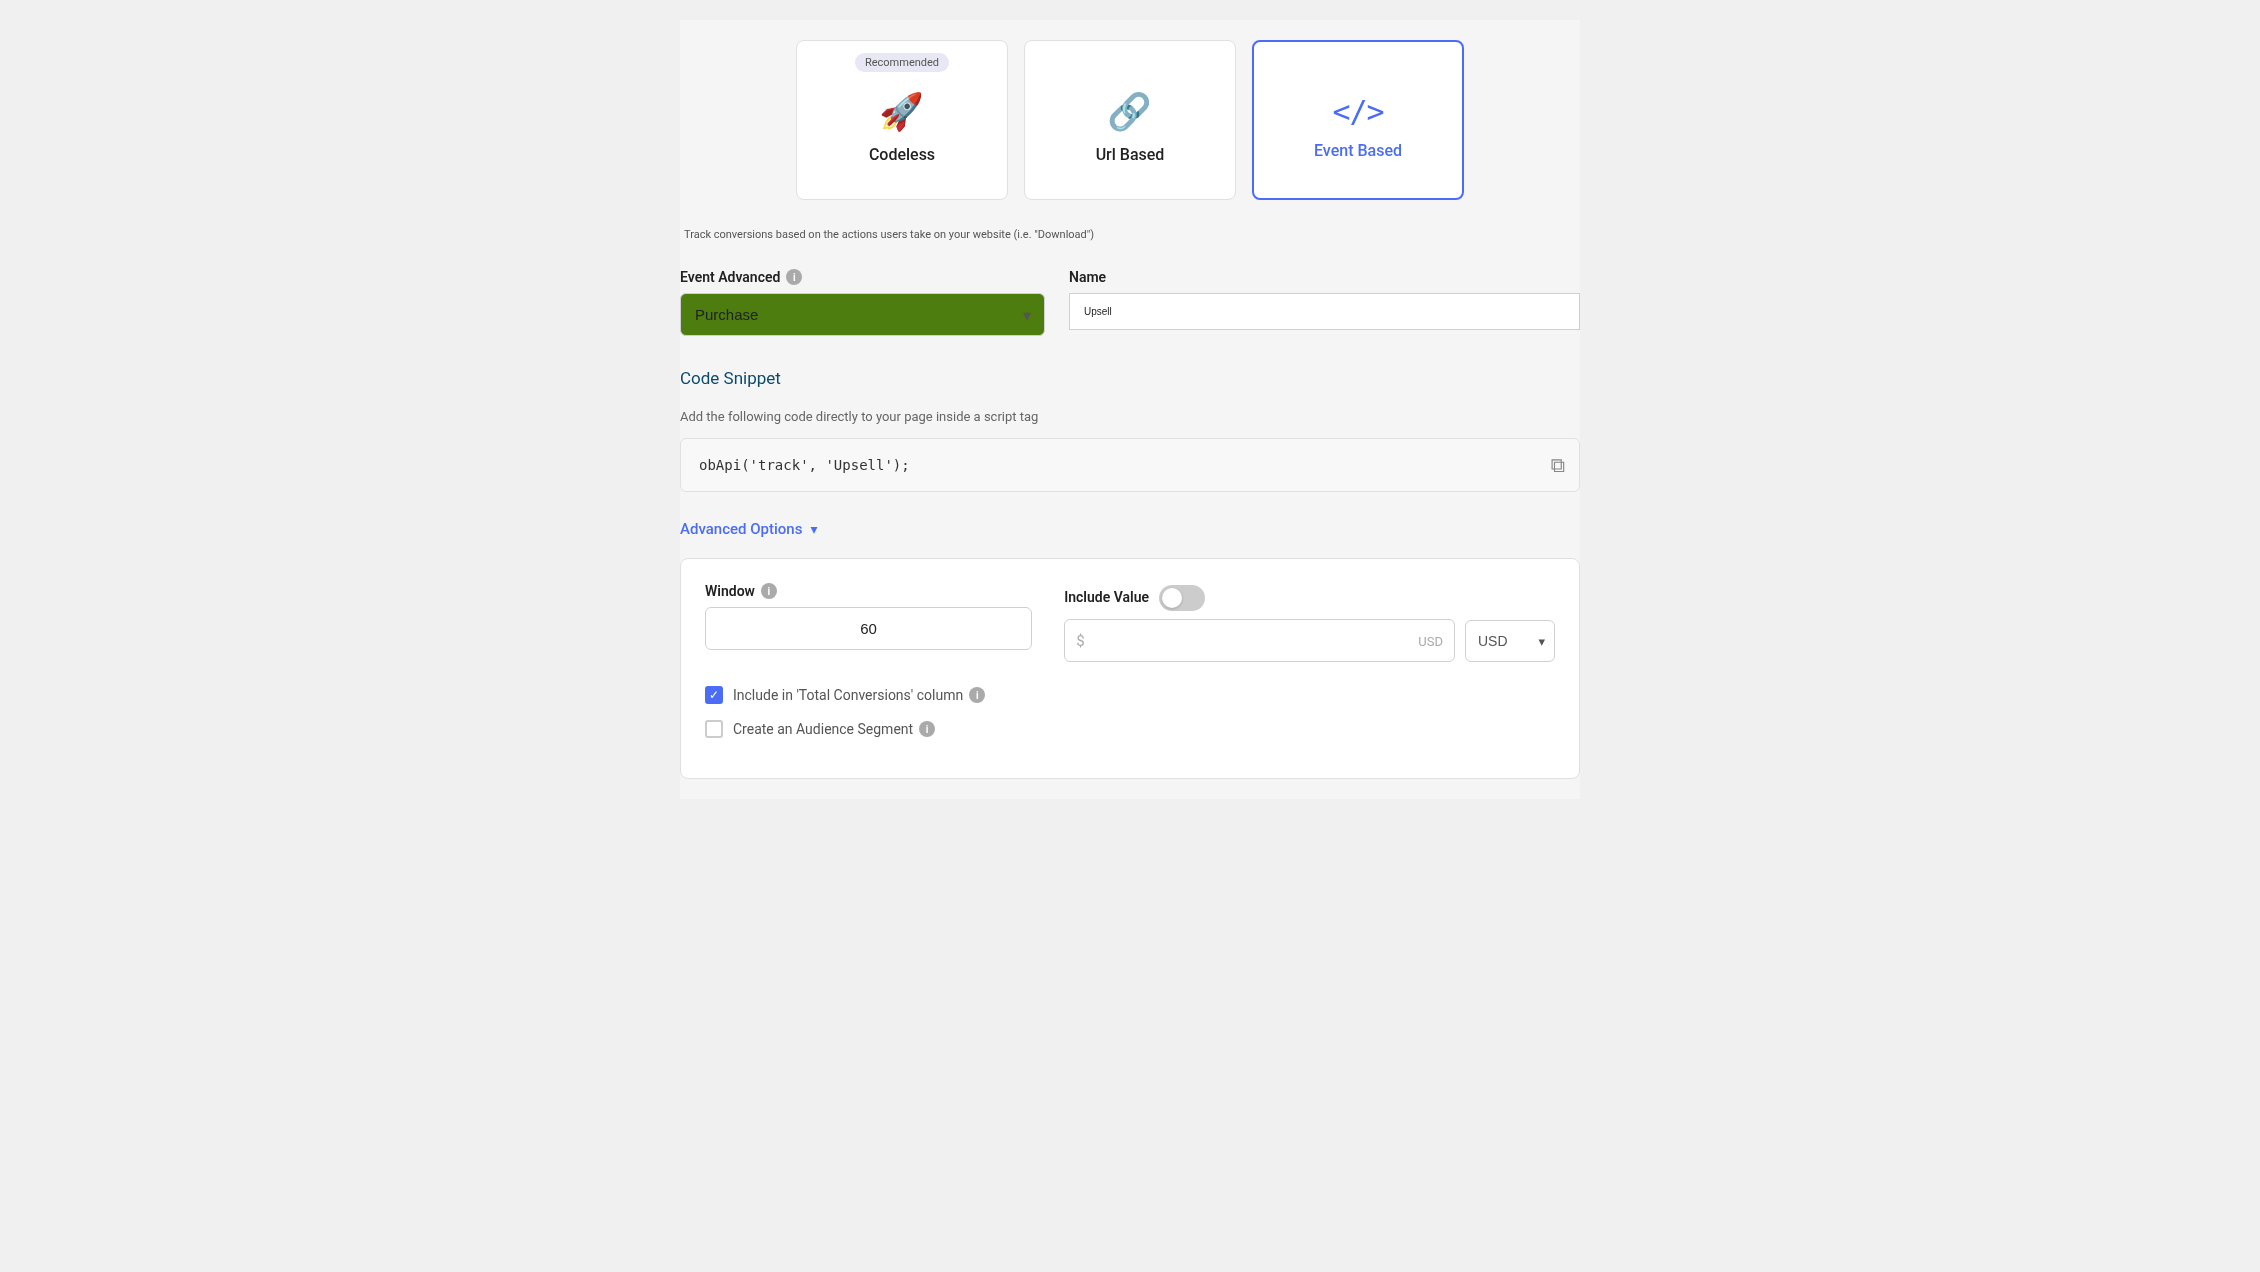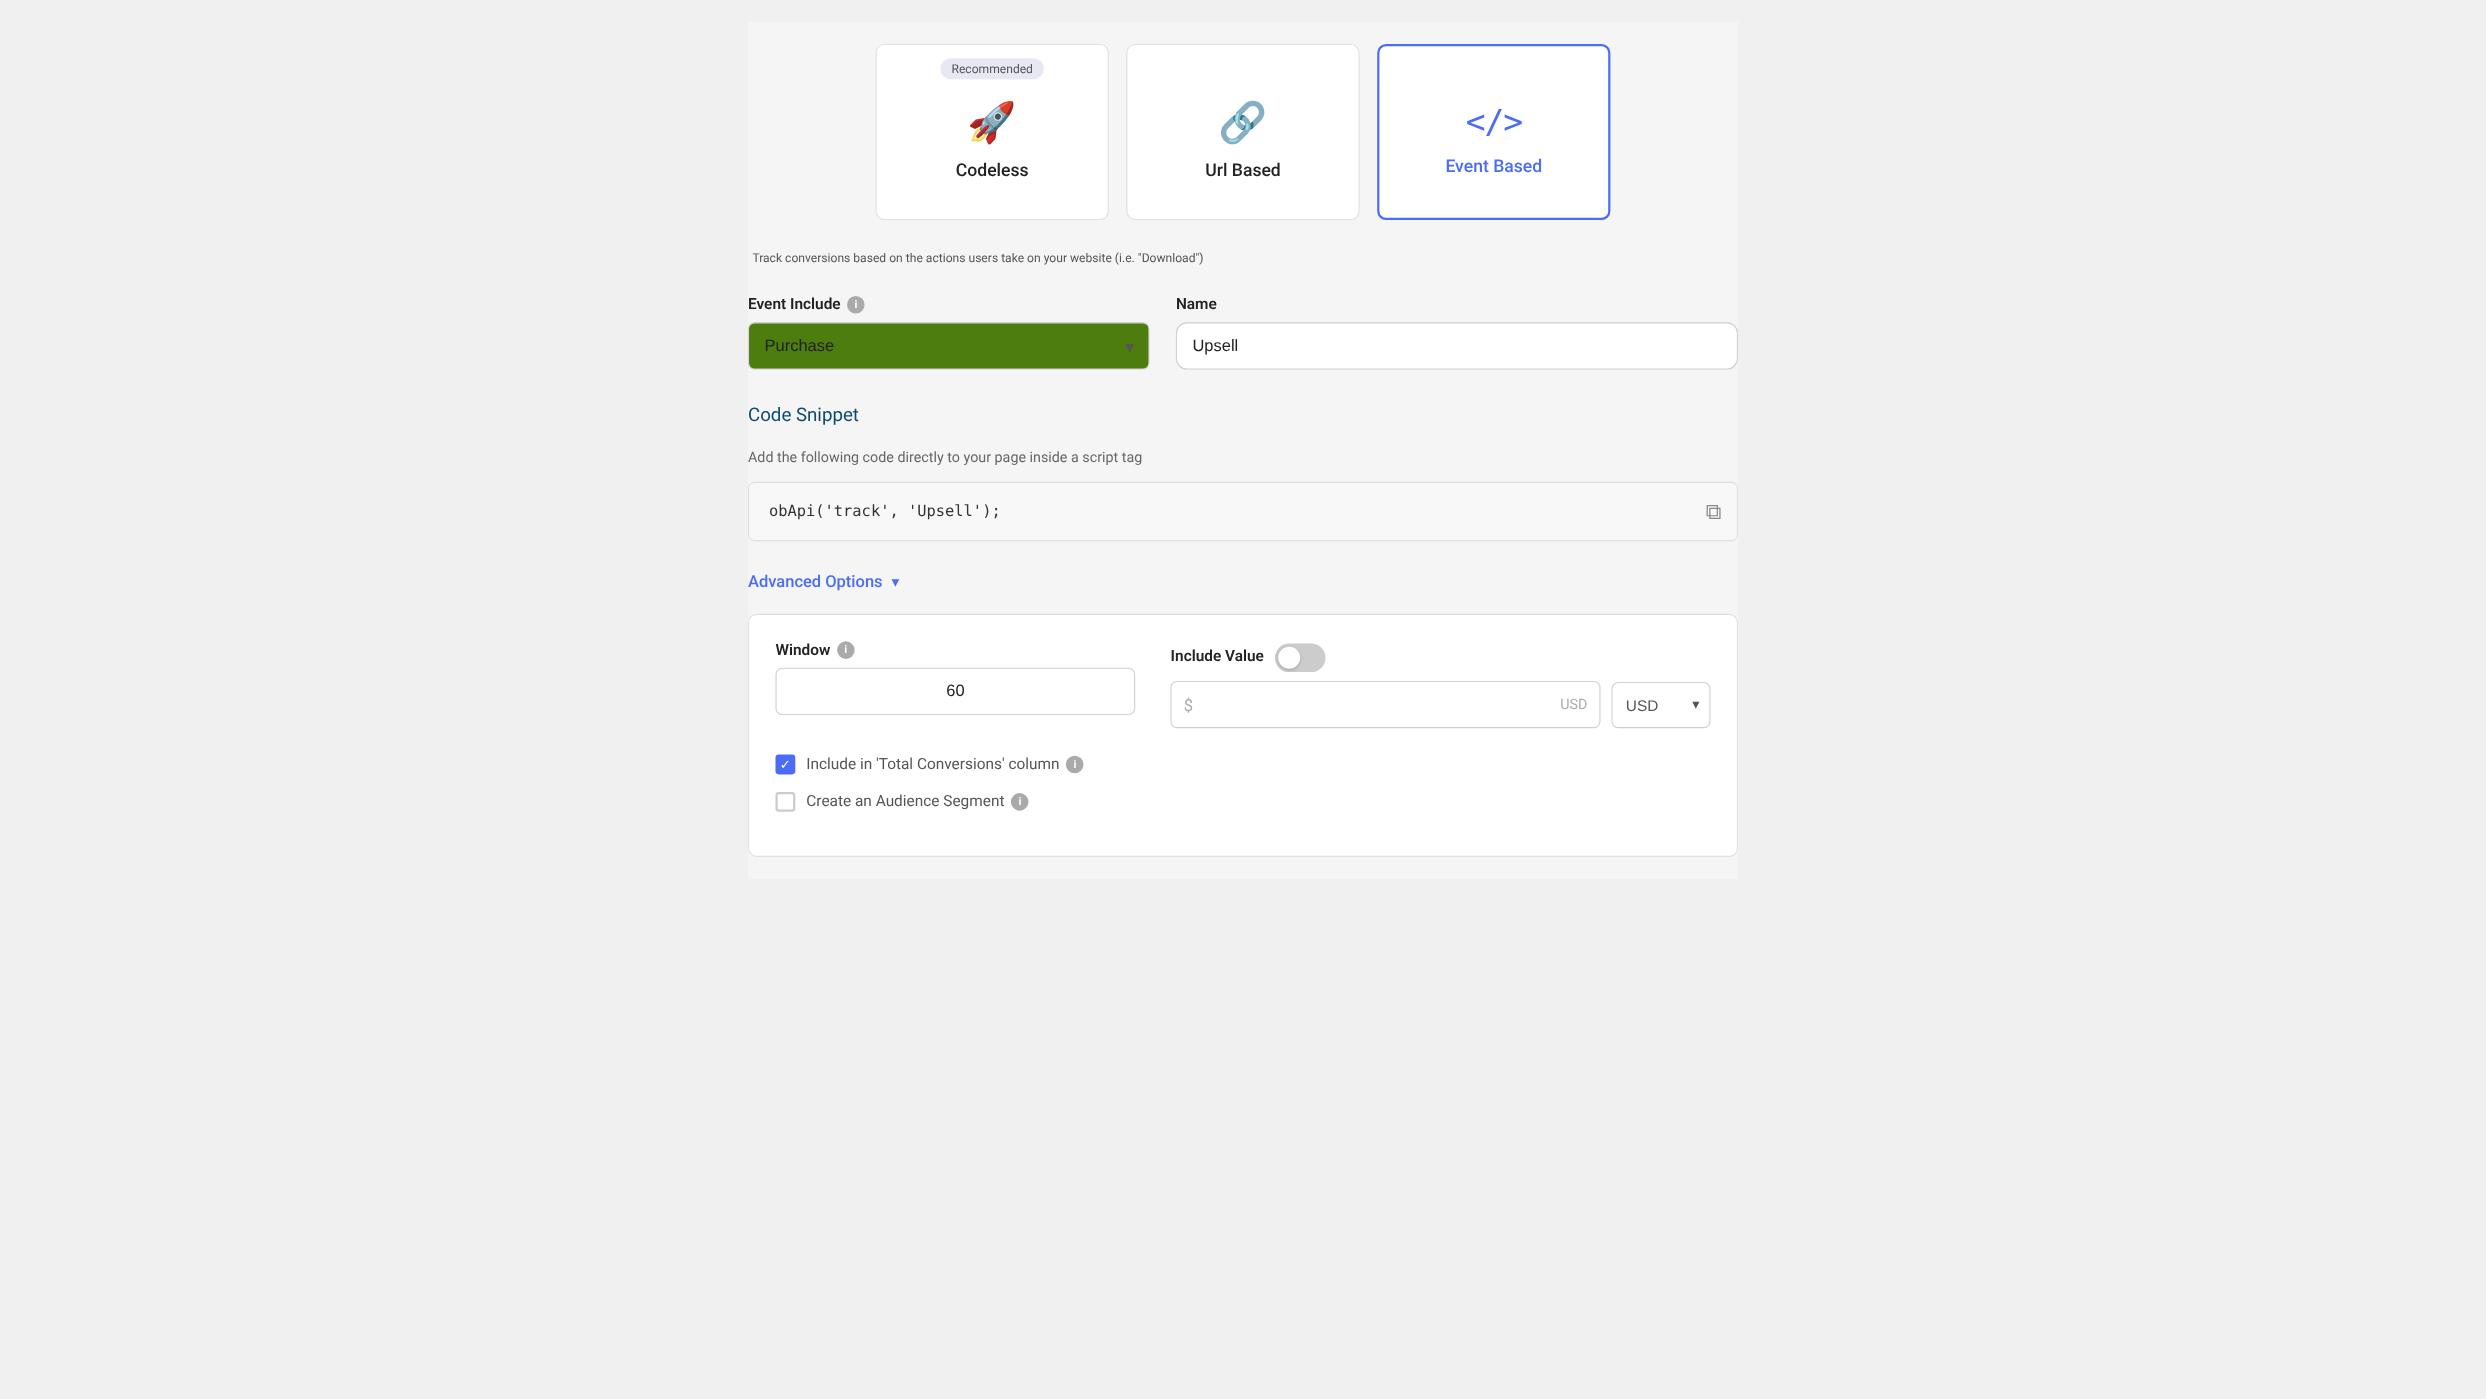--- a/index.html
+++ b/index.html
@@ -165,22 +165,22 @@
       transform: translateY(-50%);
       pointer-events: none;
       color: #555;
       font-size: 16px;
     }
 
     .text-input {
       width: 100%;
       padding: 12px 14px;
       border: 1.5px solid #d0d0d0;
-      border-radius: 10px;
-      font-size: 15px;
+      border-radius: 0;
+      font-size: 10px;
       color: #222;
       outline: none;
     }
 
     
     .code-snippet-section {
       margin-bottom: 28px;
     }
 
     .code-snippet-title {
@@ -467,21 +467,21 @@
     </div>
 
   </div>
 
   <p class="description-text">Track conversions based on the actions users take on your website (i.e. "Download")</p>
 
   <div class="form-section">
 
     <div class="form-group event-category">
       <label class="form-label">
-        <span>Event Include</span>
+        <span>Event Advanced</span>
         <span class="info-icon">i</span>
       </label>
       <div class="select-wrapper">
         <select>
           <option>Purchase</option>
           <option>Download</option>
           <option>Signup</option>
           <option>Other</option>
         </select>
         <span class="chevron-down">▾</span>

